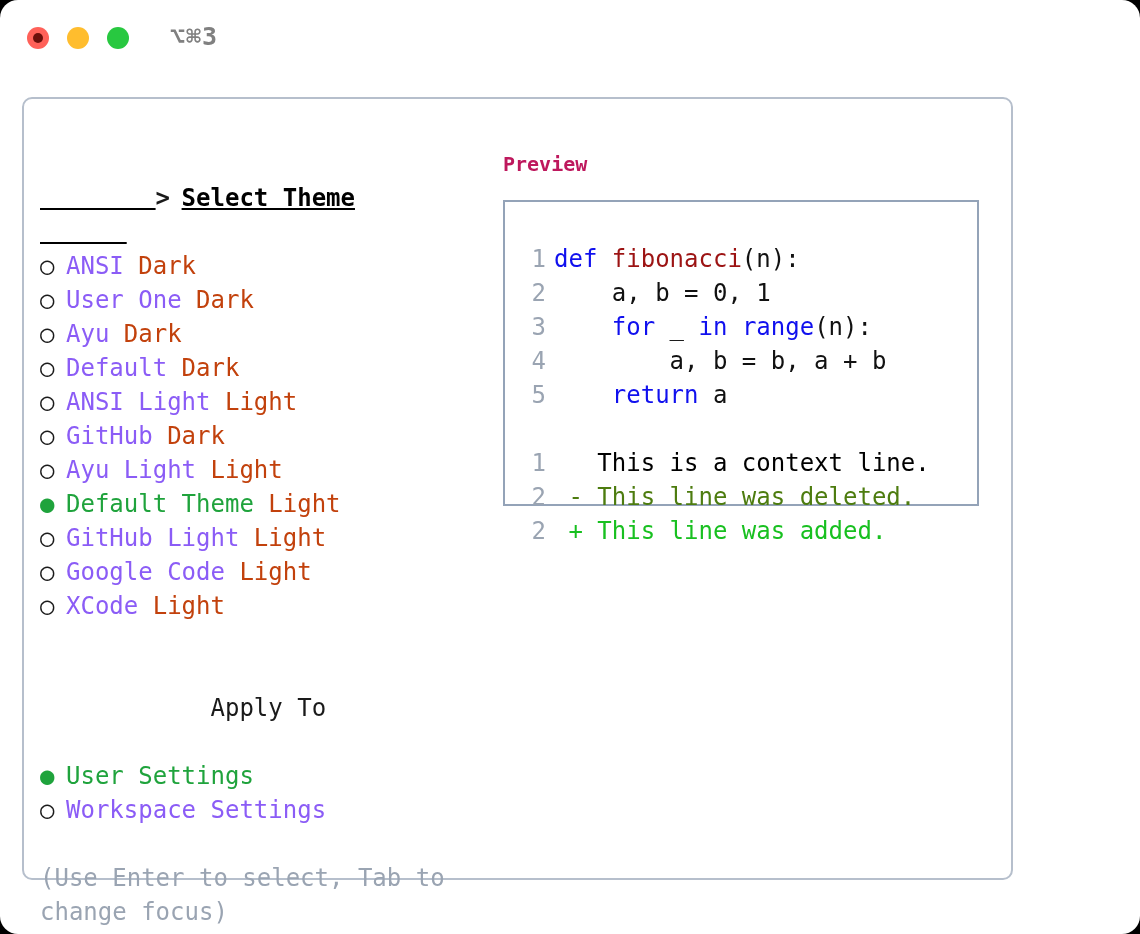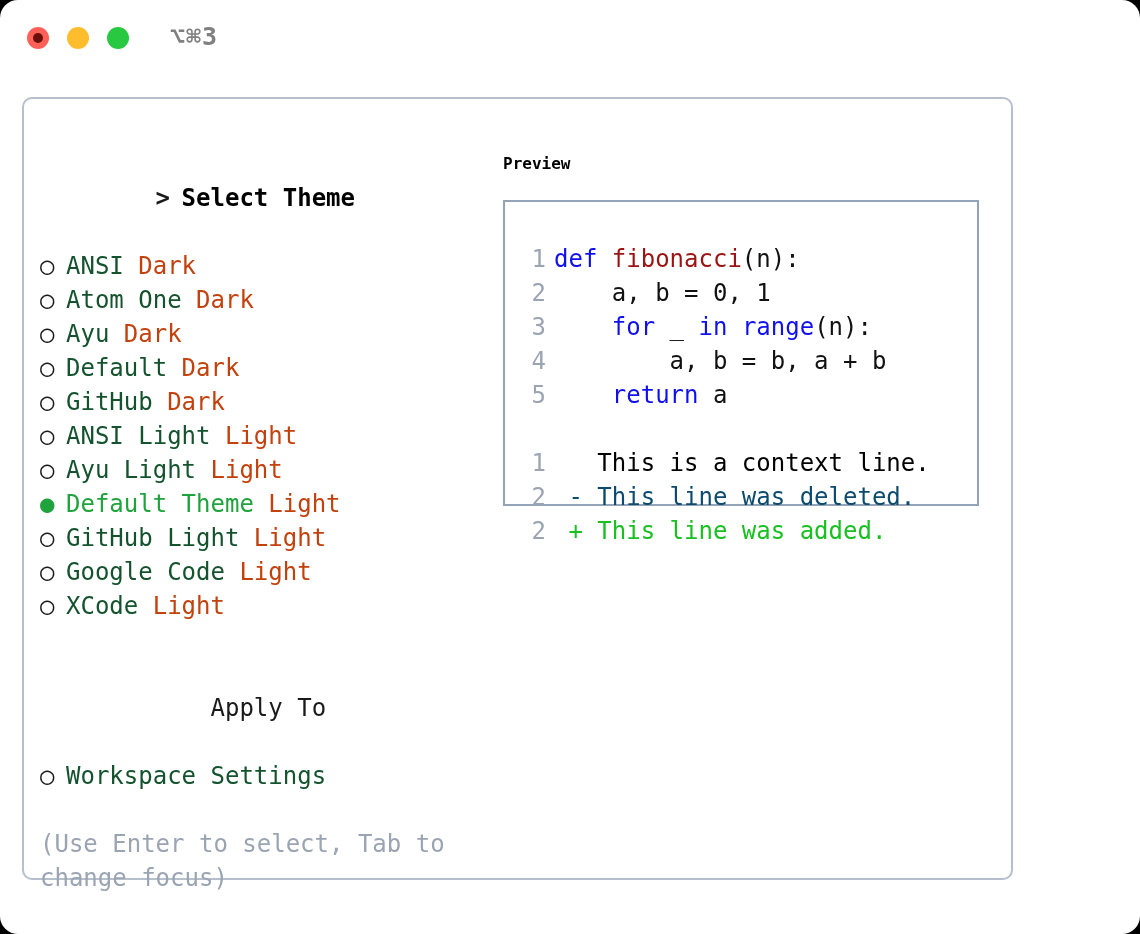--- a/index.html
+++ b/index.html
@@ -82,29 +82,30 @@
   }
   .row {
     font-size: 24px;
     line-height: 34px;
     color: #1a1a1a;
     white-space: pre;
   }
   .row.header {
     font-weight: bold;
     color: #000000;
+    text-decoration: underline;
   }
   .bullet {
     display: inline-block;
     width: 26px;
     color: #1a1a1a;
   }
   .bullet.on { color: #1fa33c; }
   .bullet.blank { color: transparent; }
-  .label { color: #14532d; }
+  .label { color: #8b5cf6; }
   .label.sel { color: #1fa33c; }
   .suffix { color: #c2410c; }
 
   #apply-block { margin-top: 34px; }
 
   #help-text {
     margin-top: 34px;
     font-size: 24px;
     line-height: 34px;
     color: #9aa4b2;
@@ -113,23 +114,23 @@
   }
 
   
   #right-col {
     position: absolute;
     left: 479px;
     top: 48px;
     width: 490px;
   }
   #preview-title {
-    font-size: 16px;
+    font-size: 20px;
     font-weight: bold;
-    color: #000000;
+    color: #be185d;
     line-height: 34px;
     white-space: pre;
   }
   #preview-box {
     margin-top: 19px;
     width: 476px;
     height: 306px;
     border: 2px solid #94a3b8;
     box-sizing: border-box;
     background: #ffffff;
@@ -150,21 +151,21 @@
     display: inline-block;
     width: 28px;
     text-align: right;
     color: #9aa4b2;
     margin-right: 8px;
   }
   .kw  { color: #1010ee; }
   .fn  { color: #9c1313; }
   .tx  { color: #111111; }
   .ctx { color: #000000; }
-  .del { color: #0c4a6e; }
+  .del { color: #4d7c0f; }
   .add { color: #18c020; }
   .diff-gap { height: 34px; }
 </style>
 </head>
 <body>
 
 <div id="window">
 
   <div id="titlebar">
     <div class="traffic" id="dot-red"></div>
@@ -177,37 +178,38 @@
   <div id="panel">
 
     <div id="left-col">
 
       <div class="row header">
         <span class="bullet">&gt;</span><span>Select Theme</span>
       </div>
 
       <div id="theme-items">
           <div class="row"><span class="bullet">○</span><span class="label">ANSI </span><span class="suffix">Dark</span></div>
-          <div class="row"><span class="bullet">○</span><span class="label">Atom One </span><span class="suffix">Dark</span></div>
+          <div class="row"><span class="bullet">○</span><span class="label">User One </span><span class="suffix">Dark</span></div>
           <div class="row"><span class="bullet">○</span><span class="label">Ayu </span><span class="suffix">Dark</span></div>
           <div class="row"><span class="bullet">○</span><span class="label">Default </span><span class="suffix">Dark</span></div>
+          <div class="row"><span class="bullet">○</span><span class="label">ANSI Light </span><span class="suffix">Light</span></div>
           <div class="row"><span class="bullet">○</span><span class="label">GitHub </span><span class="suffix">Dark</span></div>
-          <div class="row"><span class="bullet">○</span><span class="label">ANSI Light </span><span class="suffix">Light</span></div>
           <div class="row"><span class="bullet">○</span><span class="label">Ayu Light </span><span class="suffix">Light</span></div>
           <div class="row"><span class="bullet on">●</span><span class="label sel">Default Theme </span><span class="suffix">Light</span></div>
           <div class="row"><span class="bullet">○</span><span class="label">GitHub Light </span><span class="suffix">Light</span></div>
           <div class="row"><span class="bullet">○</span><span class="label">Google Code </span><span class="suffix">Light</span></div>
           <div class="row"><span class="bullet">○</span><span class="label">XCode </span><span class="suffix">Light</span></div>
         </div>
 
       <div id="apply-block">
         <div class="row">
           <span class="bullet blank">○</span><span>Apply To</span>
         </div>
         <div id="apply-items">
+            <div class="row"><span class="bullet on">●</span><span class="label sel">User Settings</span></div>
             <div class="row"><span class="bullet">○</span><span class="label">Workspace Settings</span></div>
           </div>
       </div>
 
       <div id="help-text">(Use Enter to select, Tab to change focus)</div>
     </div>
 
     <div id="right-col">
       <div id="preview-title">Preview</div>
       <div id="preview-box">

